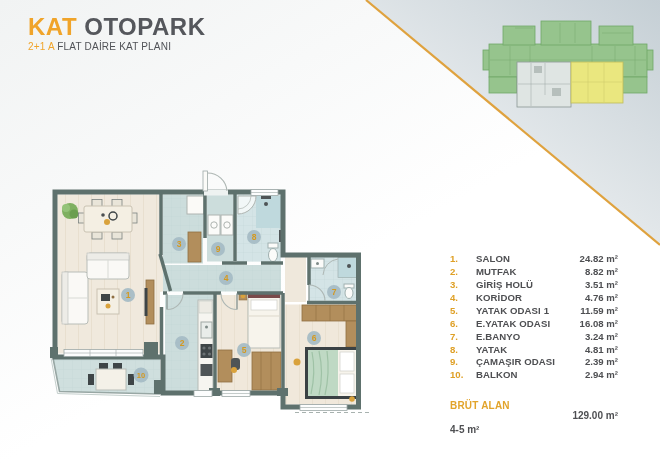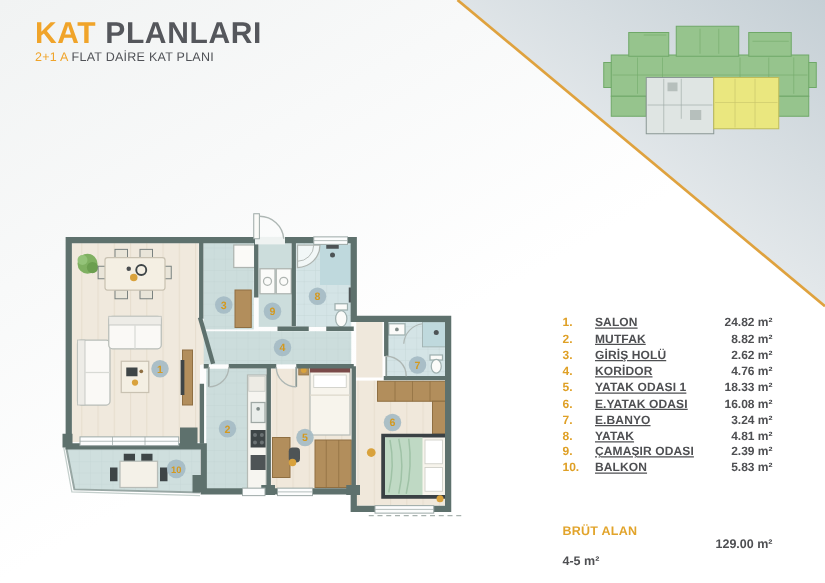--- a/index.html
+++ b/index.html
@@ -12,44 +12,44 @@
   
   #title{left:28px;top:13px;font-size:24px;font-weight:bold;letter-spacing:.5px;color:#55575C;white-space:nowrap;}
   #title .accent{color:#F0A42A;}
   #subtitle{left:28px;top:41px;font-size:10px;font-weight:normal;letter-spacing:.2px;color:#505257;white-space:nowrap;}
   #subtitle .accent{color:#F0A42A;}
 
   
   #legend{left:450px;top:252px;width:168px;}
   .lrow{display:flex;align-items:center;height:12.95px;font-size:9.6px;font-weight:bold;color:#4E4F52;}
   .lrow .num{width:26px;color:#DFA026;}
-  .lrow .nm{flex:1;letter-spacing:.1px;text-decoration:underline;}
+  .lrow .nm{flex:1;letter-spacing:.1px;}
   .lrow .ar{text-align:center;white-space:nowrap;}
-  #totals{left:450px;top:419px;width:168px;}
+  #totals{left:450px;top:399px;width:168px;}
   .trow{display:flex;align-items:center;height:13.8px;font-size:10px;font-weight:bold;}
   .trow .lbl{flex:1;color:#E2A42B;letter-spacing:.2px;}
   .trow .val{text-align:right;color:#4E4F52;white-space:nowrap;margin-top:19px;}
 </style>
 </head>
 <body>
 
 <div id="stage">
 
   <svg class="abs" style="left:0;top:0" width="660" height="466" viewBox="0 0 660 466">
     <defs>
       <linearGradient id="gradTri" x1="1" y1="0" x2="0.25" y2="0.9">
         <stop offset="0" stop-color="#C5CFD5"></stop>
         <stop offset="1" stop-color="#F3F5F6"></stop>
       </linearGradient>
     </defs>
     <polygon points="366,0 660,0 660,245" fill="url(#gradTri)"></polygon>
     <line x1="366" y1="0" x2="660" y2="245" stroke="#DFA23E" stroke-width="2.2"></line>
   </svg>
 
-  <div class="abs" id="title"><span class="accent">KAT</span><span> PLANLARI</span></div>
+  <div class="abs" id="title"><span class="accent">KAT</span><span> OTOPARK</span></div>
   <div class="abs" id="subtitle"><span class="accent">2+1 A</span><span> FLAT DAİRE KAT PLANI</span></div>
 
   <svg class="abs" style="left:478px;top:14px" width="180" height="100" viewBox="478 14 180 100">
     <g stroke="#6FA868" stroke-width="0.8" fill="#96C48D">
       <rect x="483" y="50" width="7" height="20"></rect>
       <rect x="646" y="50" width="7" height="20"></rect>
       <rect x="489" y="44" width="158" height="33"></rect>
       <rect x="503" y="26" width="32" height="19"></rect>
       <rect x="541" y="21" width="50" height="24"></rect>
       <rect x="599" y="26" width="34" height="19"></rect>
@@ -358,31 +358,31 @@
         <span class="ar">24.82 m²</span>
       </div>
     <div class="lrow">
         <span class="num">2.</span>
         <span class="nm">MUTFAK</span>
         <span class="ar">8.82 m²</span>
       </div>
     <div class="lrow">
         <span class="num">3.</span>
         <span class="nm">GİRİŞ HOLÜ</span>
-        <span class="ar">2.62 m²</span>
+        <span class="ar">3.51 m²</span>
       </div>
     <div class="lrow">
         <span class="num">4.</span>
         <span class="nm">KORİDOR</span>
         <span class="ar">4.76 m²</span>
       </div>
     <div class="lrow">
         <span class="num">5.</span>
         <span class="nm">YATAK ODASI 1</span>
-        <span class="ar">18.33 m²</span>
+        <span class="ar">11.59 m²</span>
       </div>
     <div class="lrow">
         <span class="num">6.</span>
         <span class="nm">E.YATAK ODASI</span>
         <span class="ar">16.08 m²</span>
       </div>
     <div class="lrow">
         <span class="num">7.</span>
         <span class="nm">E.BANYO</span>
         <span class="ar">3.24 m²</span>
@@ -393,21 +393,21 @@
         <span class="ar">4.81 m²</span>
       </div>
     <div class="lrow">
         <span class="num">9.</span>
         <span class="nm">ÇAMAŞIR ODASI</span>
         <span class="ar">2.39 m²</span>
       </div>
     <div class="lrow">
         <span class="num">10.</span>
         <span class="nm">BALKON</span>
-        <span class="ar">5.83 m²</span>
+        <span class="ar">2.94 m²</span>
       </div>
   </div>
 
   <div class="abs" id="totals">
     <div class="trow">
         <span class="lbl">BRÜT ALAN</span>
         <span class="val">129.00 m²</span>
       </div>
     <div class="trow">
         <span class="val">4-5 m²</span>

